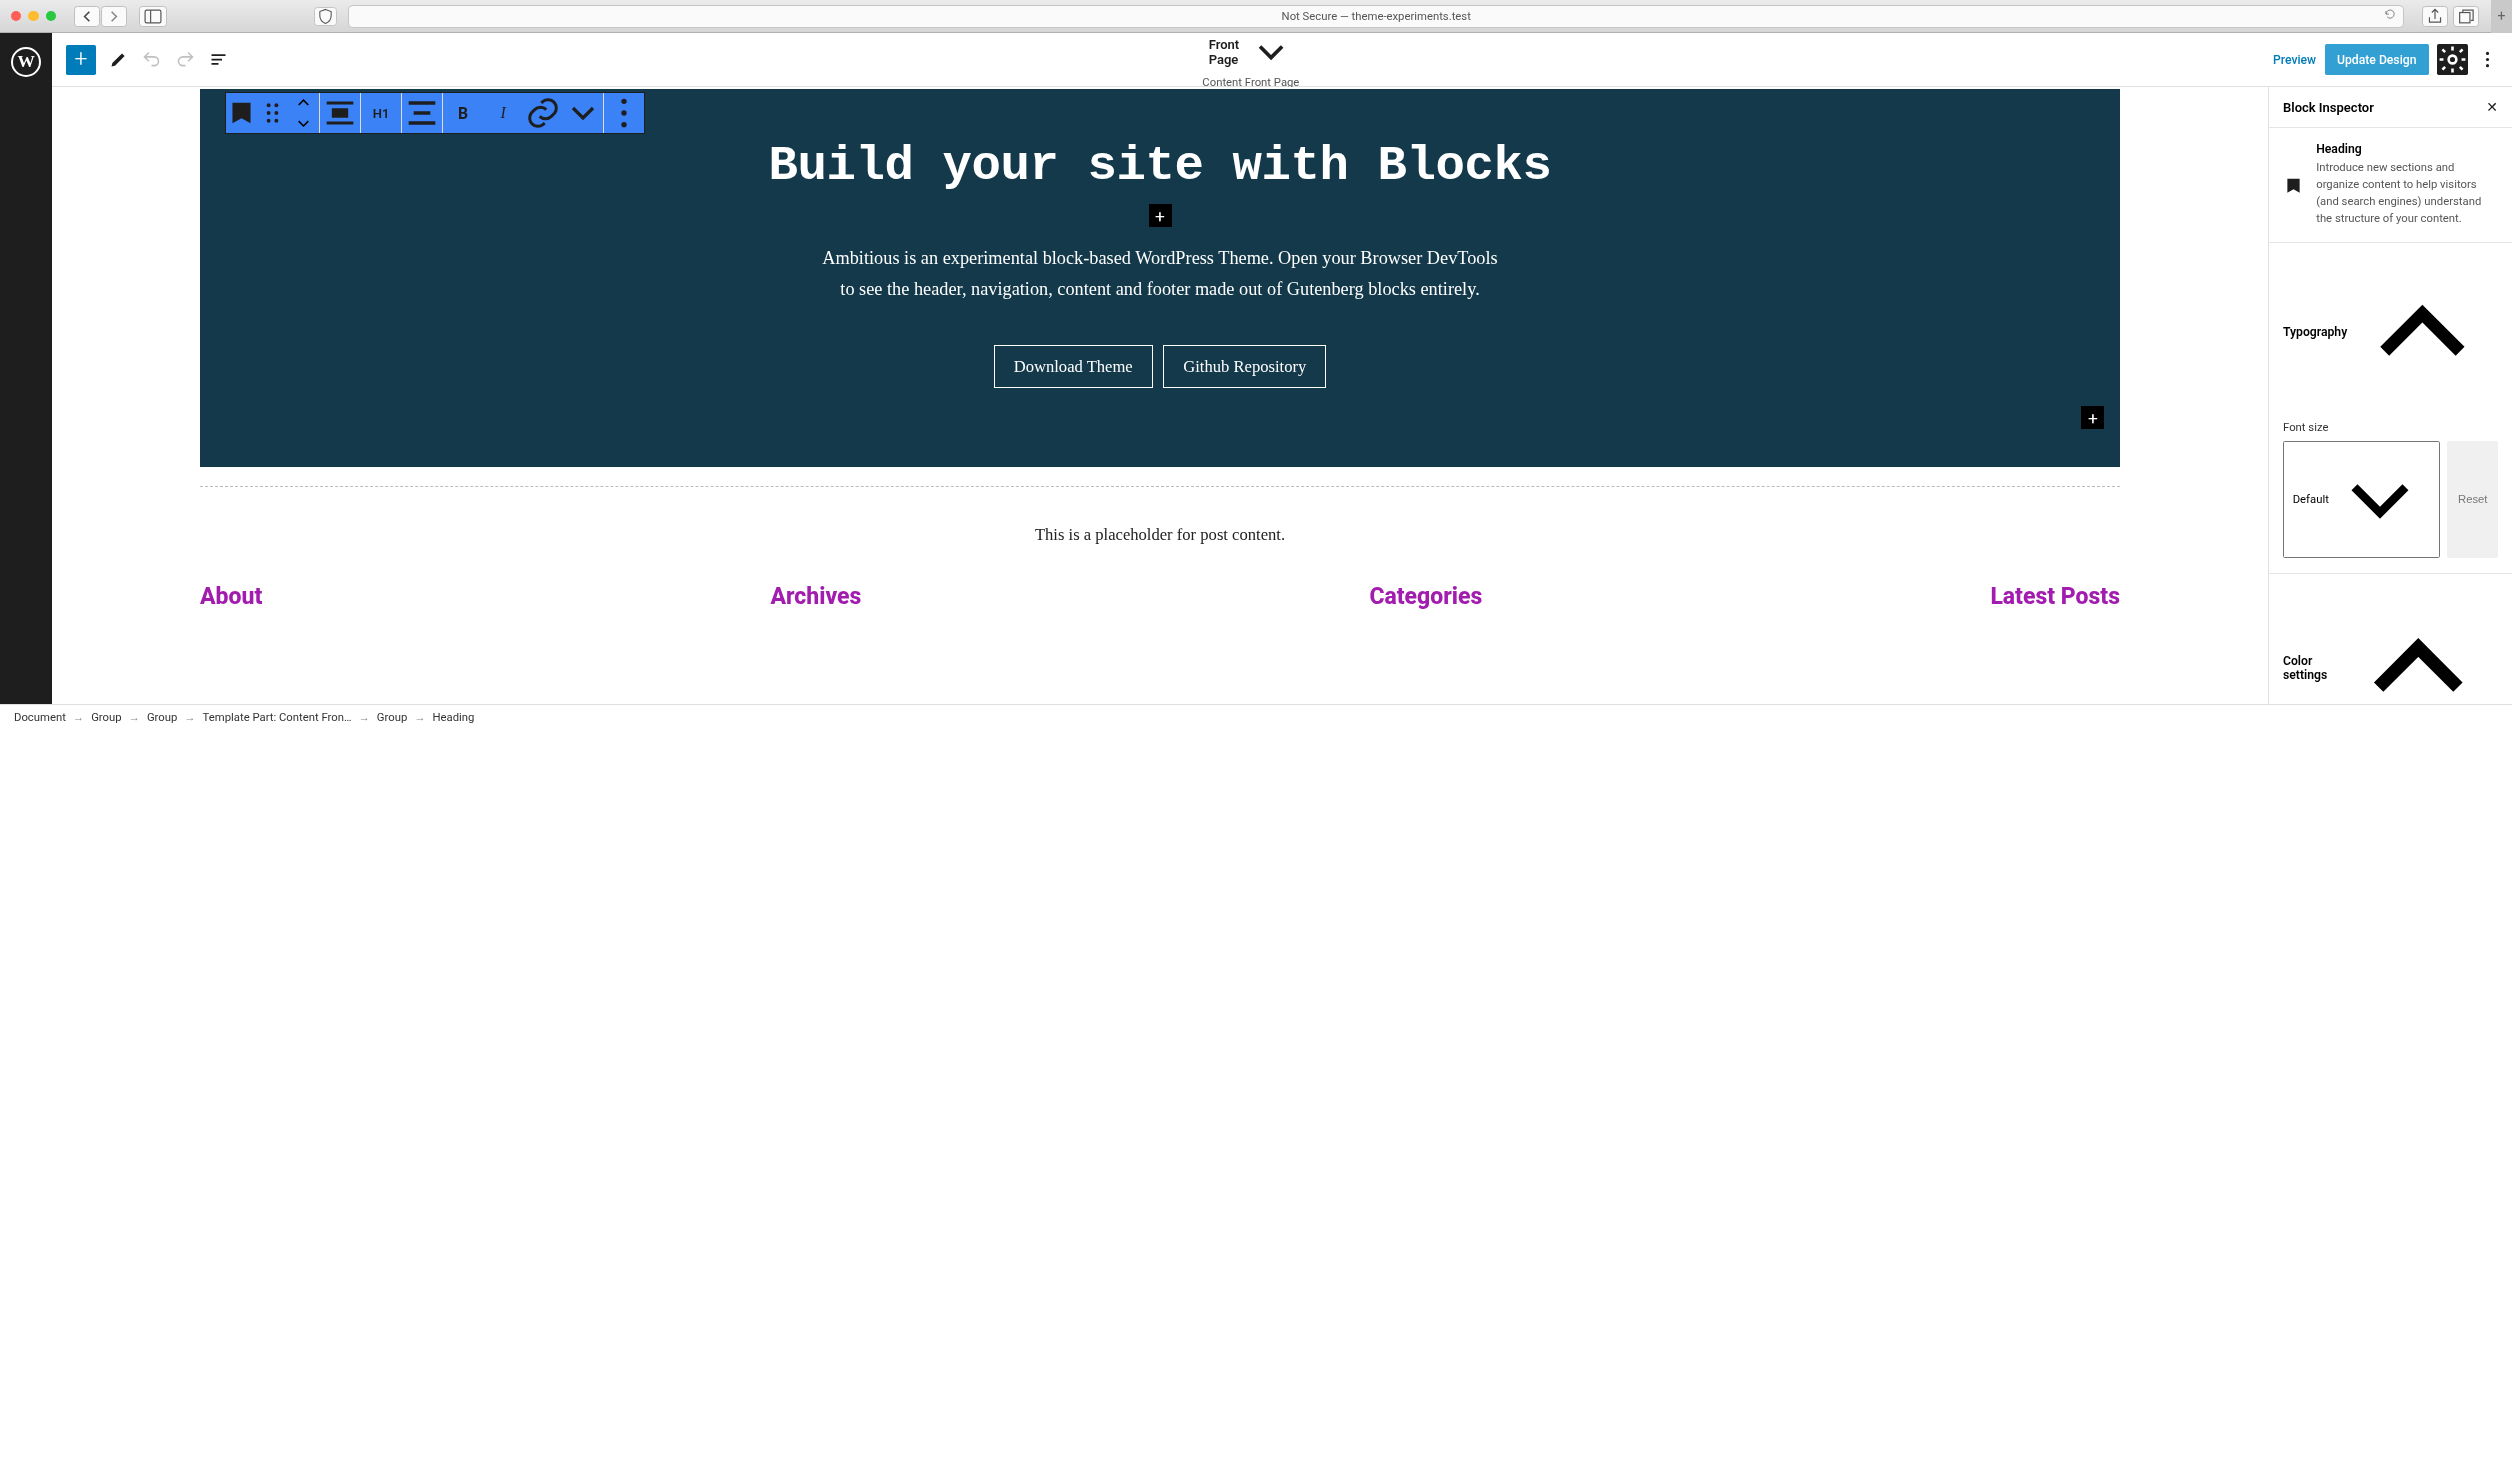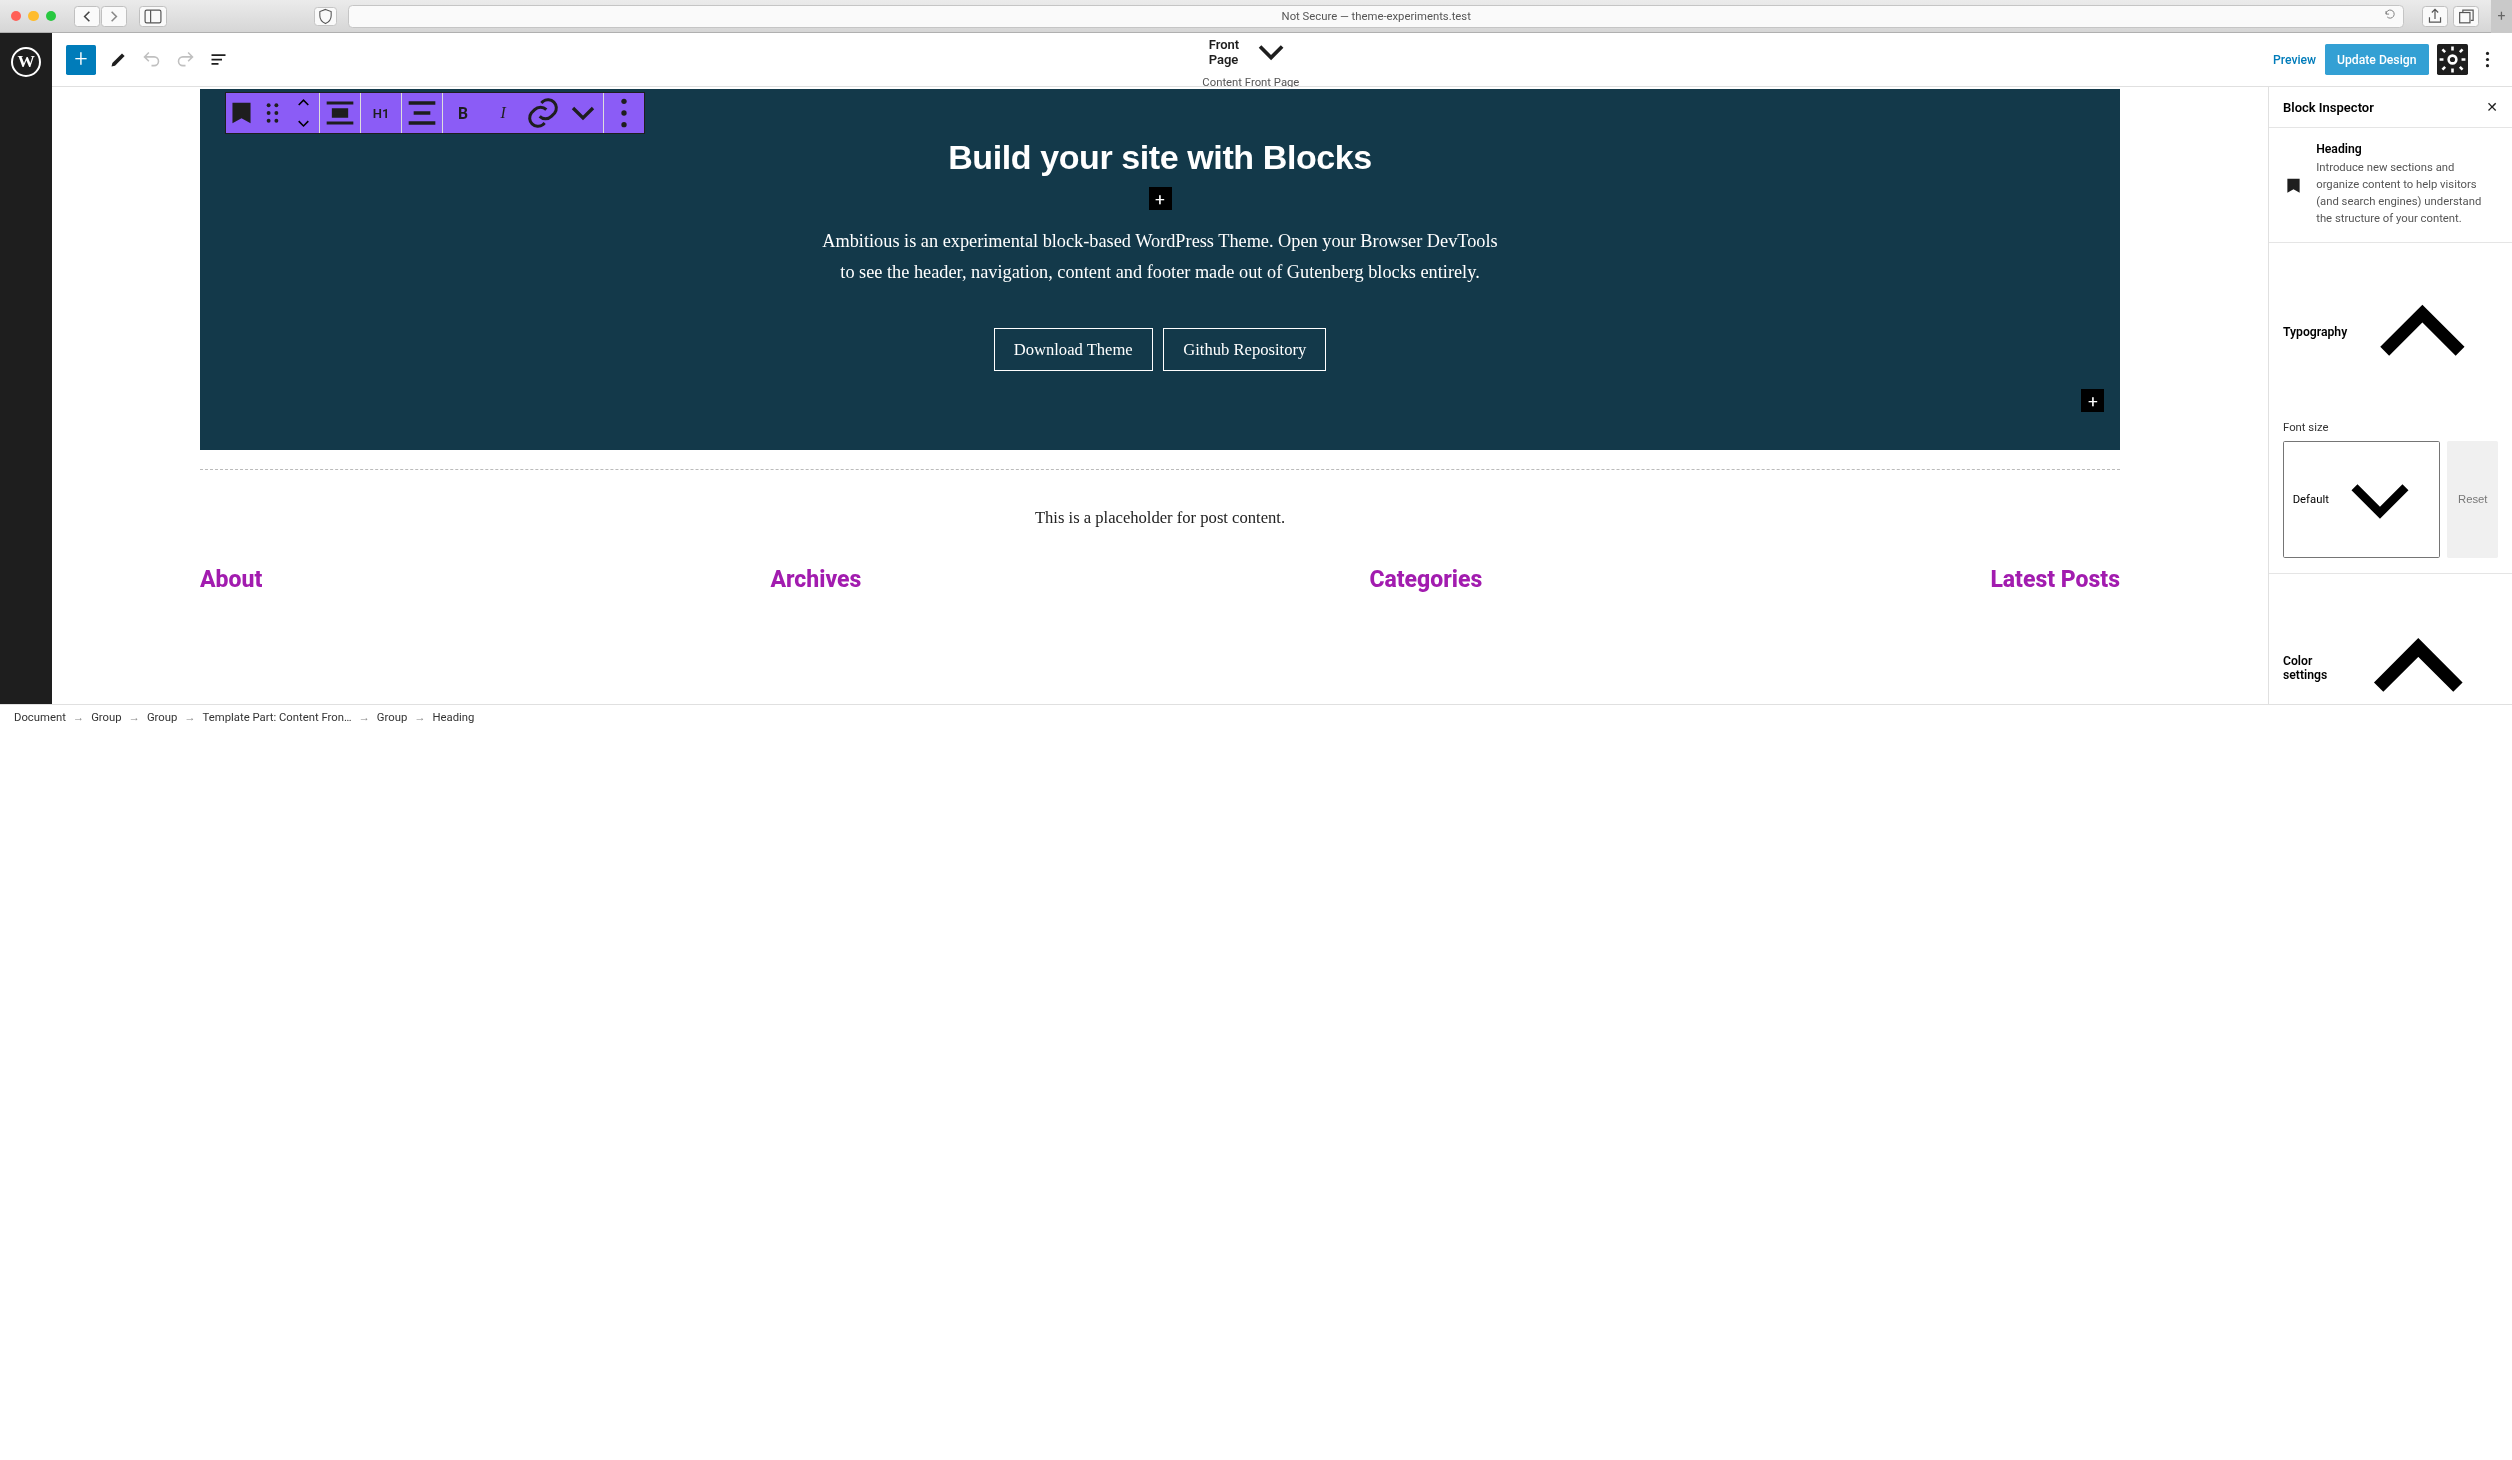--- a/index.html
+++ b/index.html
@@ -42,30 +42,30 @@
 .preview-link { color: #007cba; font-size: 12.2px; font-weight:500; }
 .update-btn { background: #33a0d4; color: #fff; border-radius: 1.7px; padding: 8.7px 12.2px; font-size: 12.2px; font-weight:500; }
 .settings-btn { width: 31px; height: 31px; background: #1e1e1e; color:#fff; display:flex;align-items:center;justify-content:center; border-radius:1.7px; }
 .more-btn { width: 21px; height: 31px; display:flex;align-items:center;justify-content:center; color:#1e1e1e; }
 
 .content-row { flex: 1; display: flex; overflow: hidden; }
 .canvas-area { flex: 1; overflow: auto; background: #fff; position: relative;}
 .canvas-inner { padding: 0 148px 0 148px; }
 
 
-.block-toolbar { position: absolute; left: 173px; top: 5.2px; background: #8b5cf6; border: 0.9px solid #1e1e1e; display: flex; height: 42px; z-index: 10; }
+.block-toolbar { position: absolute; left: 173px; top: 5.2px; background: #3b82f6; border: 0.9px solid #1e1e1e; display: flex; height: 42px; z-index: 10; }
 .bt-group { display:flex; border-right: 0.9px solid #ddd; }
 .bt-btn { width: 40px; display:flex; align-items:center; justify-content:center; color:#1e1e1e; font-size:14px; position:relative;}
 .bt-btn.h1 { font-weight:600; font-size:13px; }
 .bt-btn.narrow { width: 31px; }
 .bt-stack { width:31px; display:flex; flex-direction:column; align-items:center; justify-content:center; gap:1.7px;}
 
 
 .hero { background: #13394a; color: #fff; padding: 49px 35px 79px; text-align: center; position: relative; margin-top: 1.7px;}
-.hero h1 { font-size: 34px; font-weight: 800; font-family: Liberation Sans, sans-serif; letter-spacing: -0.4px; }
+.hero h1 { font-size: 49px; font-weight: 800; font-family: Liberation Mono, monospace; letter-spacing: -0.4px; }
 .add-inline { width: 23px; height: 23px; background: #000; color: #fff; display:inline-flex; align-items:center; justify-content:center; margin-top: 10.5px; font-size: 17.4px;}
 .hero-desc { font-family: Georgia, serif; font-size: 18.3px; line-height: 1.7; margin-top: 15.7px; max-width: 680px; margin-left:auto; margin-right:auto;}
 .hero-buttons { display:flex; gap: 10.5px; justify-content:center; margin-top: 40px; text-align: center; }
 .hero-btn { border: 1.7px solid #fff; padding: 10.5px 19px; font-family: Georgia, serif; font-size: 16.6px; }
 .add-corner { position: absolute; right: 15.7px; bottom: 38px; width: 23px; height: 23px; background: #000; color:#fff; display:flex;align-items:center;justify-content:center; font-size:17.4px;}
 
 .dashed-sep { border-top: 1.7px dashed #bbb; margin-top: 19px; }
 .placeholder-text { text-align:center; font-family: Georgia, serif; font-size: 16.6px; color: #222; padding: 38px 0; }
 .footer-cols { display:flex; justify-content: space-between; padding: 0 0 17.4px; }
 .footer-col { font-size: 23px; font-weight: 800; color:#a21caf; }

